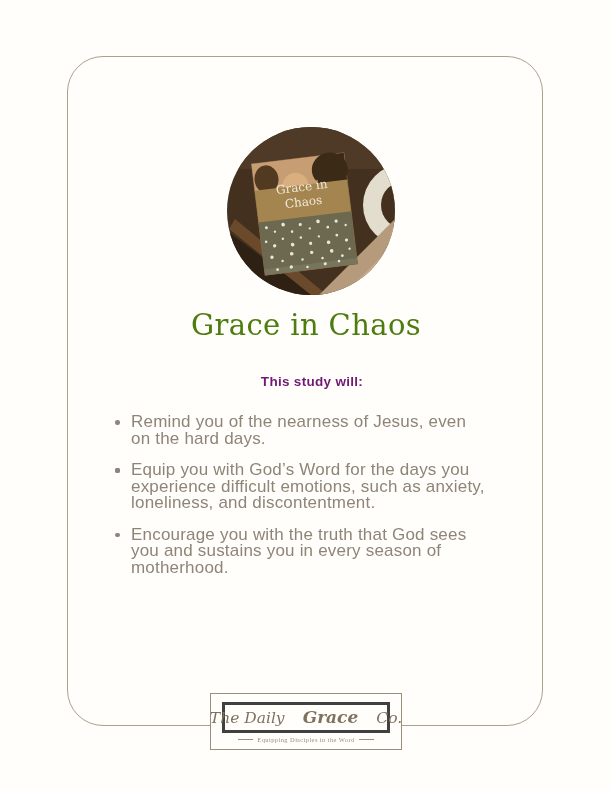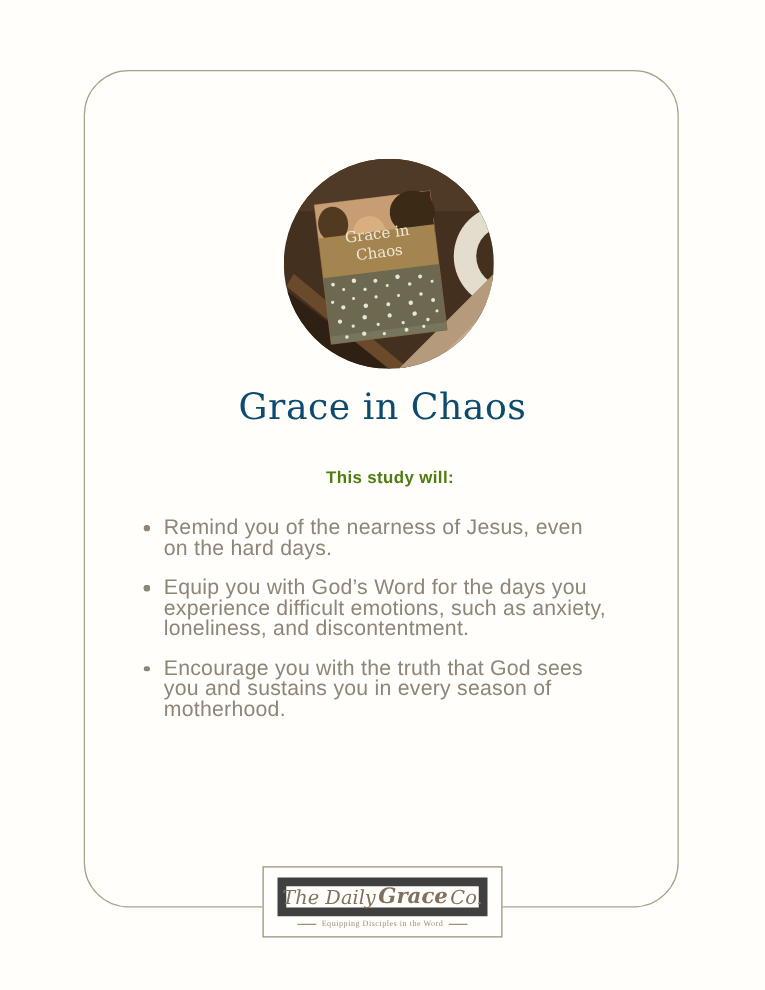--- a/index.html
+++ b/index.html
@@ -27,30 +27,30 @@
     overflow: hidden;
   }
   .hero svg { display: block; }
   .title {
     position: absolute;
     left: 0; right: 0; top: 308px;
     text-align: center;
     font-family: "DejaVu Serif", serif;
     font-size: 29px;
     letter-spacing: 0.4px;
-    color: #0c4a6e;
+    color: #4d7c0f;
   }
   .subheading {
     position: absolute;
     left: 12px; right: 0; top: 374px;
     text-align: center;
     font-size: 13.5px;
     font-weight: bold;
     letter-spacing: 0.3px;
-    color: #4d7c0f;
+    color: #701a75;
   }
   .bullets {
     position: absolute;
     left: 112px; top: 414px;
     width: 378px;
     margin: 0; padding: 0;
     list-style: none;
     color: #8e8578;
     font-size: 17px;
     line-height: 16.5px;
@@ -71,27 +71,27 @@
   .logo-outer {
     position: absolute;
     left: 210px; top: 693px;
     width: 192px; height: 57px;
     background: #fffefb;
     border: 1px solid #9c8e7d;
     box-sizing: border-box;
     padding: 8px 11px 0;
   }
   .logo-inner {
-    border: 7px solid #404040;
+    border: 3px solid #404040;
     height: 31px;
     box-sizing: border-box;
     display: flex;
     align-items: center;
     justify-content: center;
-    gap: 2px;
+    gap: 18px;
     font-family: "DejaVu Serif", serif;
     font-style: italic;
     font-size: 15.5px;
     color: #80715f;
     white-space: nowrap;
   }
   .logo-inner .grace {
     font-size: 17px;
     font-weight: 700;
     margin-top: -1px;

